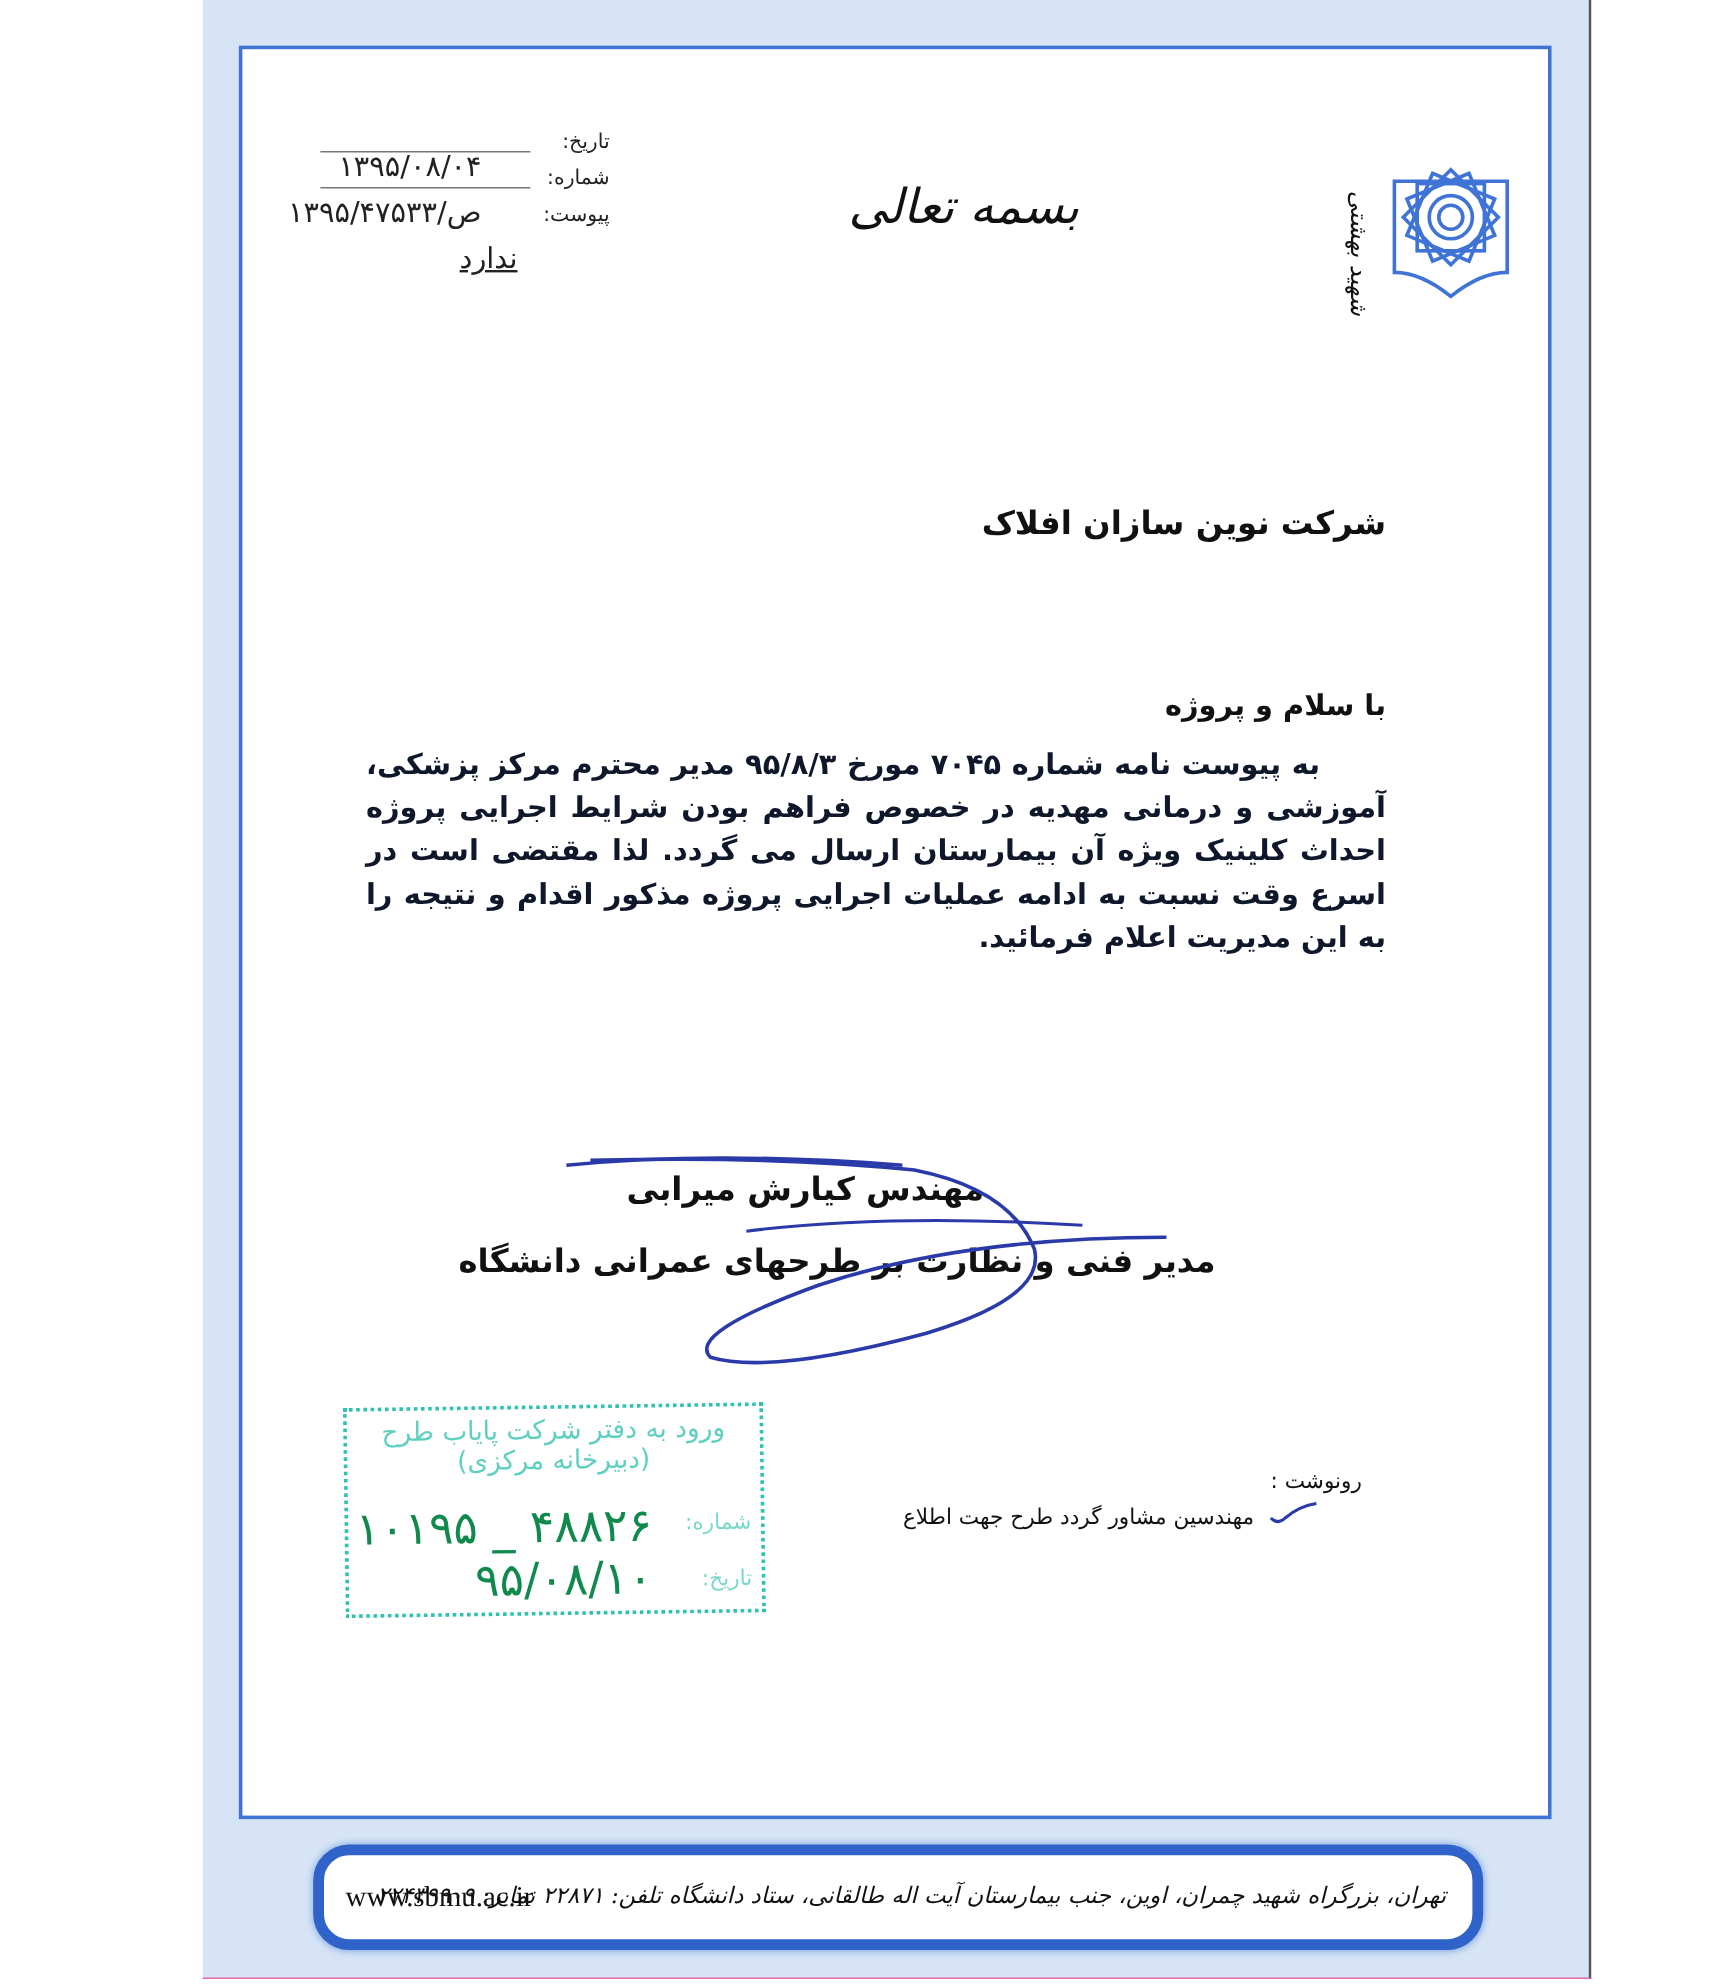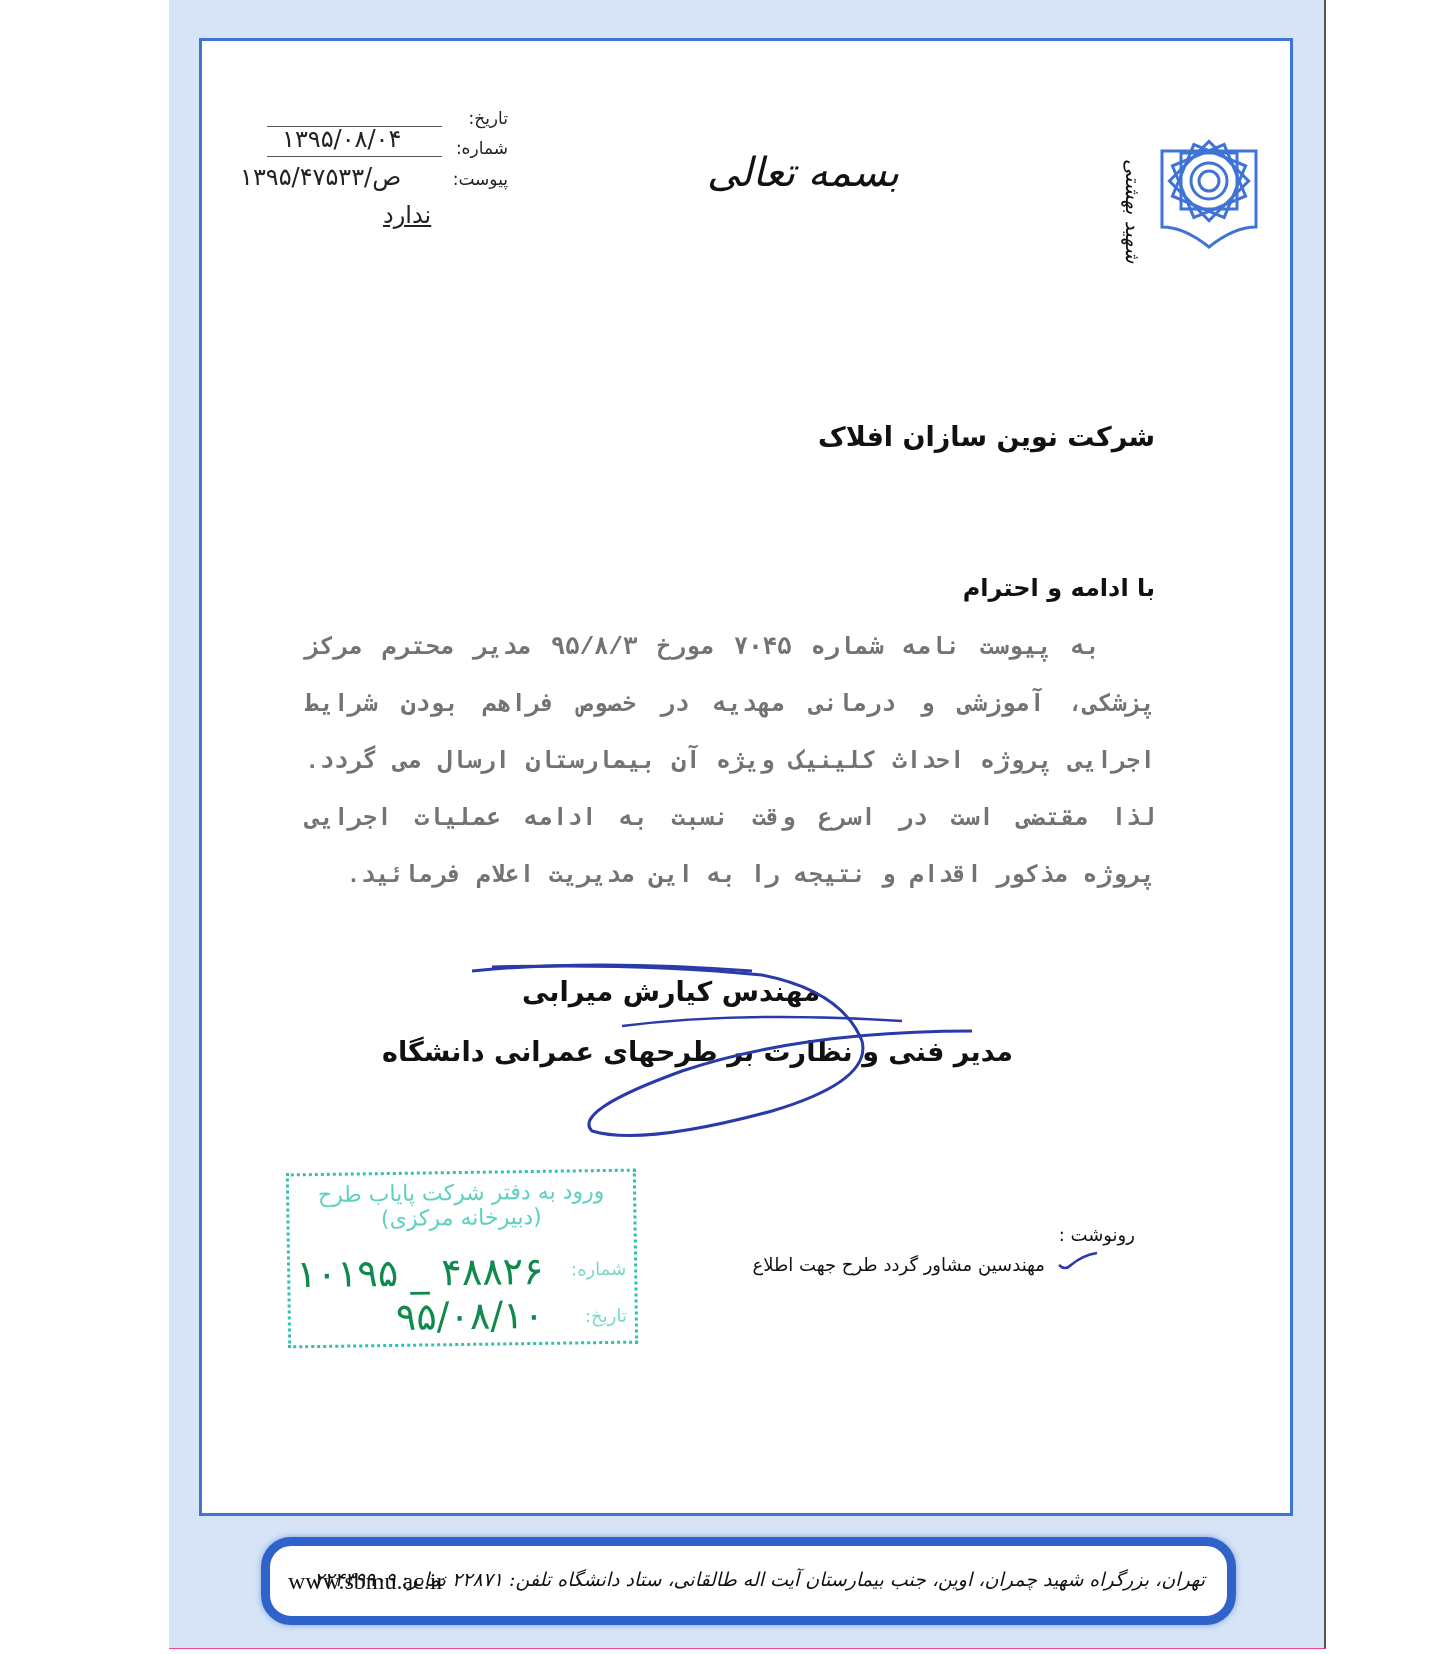--- a/index.html
+++ b/index.html
@@ -33,24 +33,23 @@
   .bismillah { font-family: "DejaVu Serif", serif; font-size: 40px; font-style: italic; color: #111; }
 
   
   .logo-calligraphy { font-family: "DejaVu Serif", serif; font-size: 20px; font-style: italic; color: #111; line-height: 1.15; }
 
   
   .addressee { font-size: 27px; font-weight: bold; color: #111; }
   .subject { font-size: 21px; font-weight: bold; color: #111; }
   .greeting { font-size: 24px; font-weight: bold; color: #111; }
   .body-para {
-    font-size: 24px; font-weight: bold; color: #737373;
-    line-height: 57px; text-align: justify; text-align-last: right;
+    font-size: 24px; font-weight: bold; color: #0f172a;
+    line-height: 36px; text-align: justify; text-align-last: right;
     text-indent: 55px;
-    font-family: Liberation Mono, monospace;
   }
 
   
   .sig-name { font-size: 27px; font-weight: bold; color: #111; }
   .sig-title { font-size: 27px; font-weight: bold; color: #111; }
 
   
   .stamp {
     position: absolute; border: 3px dotted #2fc2b0; color: #3cc6b3;
     box-sizing: border-box;
@@ -100,21 +99,21 @@
           <rect x="-28" y="-28" width="56" height="56" transform="rotate(67.5)"></rect>
           <circle r="18"></circle>
           <circle r="10" fill="#ffffff"></circle>
         </g>
       </svg>
       <div class="abs rtl logo-calligraphy" style="right:120px; top:40px; writing-mode: vertical-rl;">شهید بهشتی</div>
     </div>
 
     <div class="abs rtl addressee" style="right:135px; top:380px;">شرکت نوین سازان افلاک</div>
 
-    <div class="abs rtl greeting" style="right:135px; top:533px;">با ادامه و احترام</div>
+    <div class="abs rtl greeting" style="right:135px; top:533px;">با سلام و پروژه</div>
     <div class="abs rtl body-para" style="right:135px; top:578px; width:850px;">به پیوست نامه شماره ۷۰۴۵ مورخ ۹۵/۸/۳ مدیر محترم مرکز پزشکی، آموزشی و درمانی مهدیه در خصوص فراهم بودن شرایط اجرایی پروژه احداث کلینیک ویژه آن بیمارستان ارسال می گردد. لذا مقتضی است در اسرع وقت نسبت به ادامه عملیات اجرایی پروژه مذکور اقدام و نتیجه را به این مدیریت اعلام فرمائید.</div>
 
     <div class="abs rtl sig-name" style="left:320px; top:935px;">مهندس کیارش میرابی</div>
     <div class="abs rtl sig-title" style="left:180px; top:995px;">مدیر فنی و نظارت بر طرحهای عمرانی دانشگاه</div>
     <svg class="abs" width="560" height="220" viewBox="0 0 560 220" style="left:240px; top:910px;">
       <path d="M30 20 Q150 8 310 20" fill="none" stroke="#2a3aa8" stroke-width="3"></path>
       <path d="M50 16 Q200 12 320 24 Q400 40 420 90 Q430 130 330 160 Q200 195 150 180 Q130 160 240 120 Q360 80 530 80" fill="none" stroke="#2a3aa8" stroke-width="3"></path>
       <path d="M180 75 Q300 60 460 70" fill="none" stroke="#2a3aa8" stroke-width="2.5"></path>
     </svg>
 

